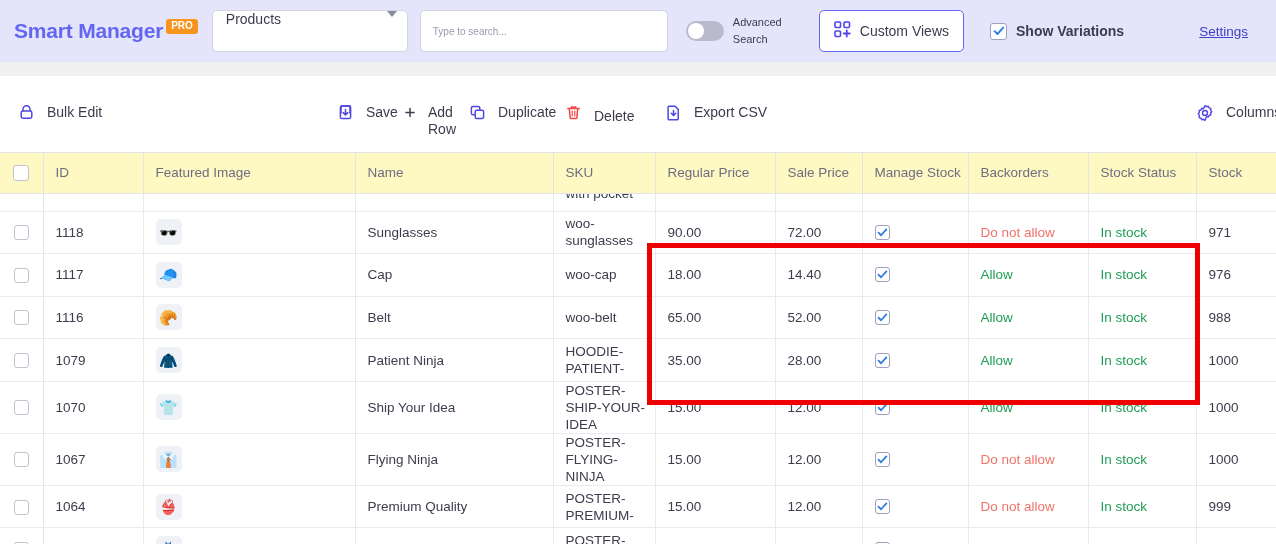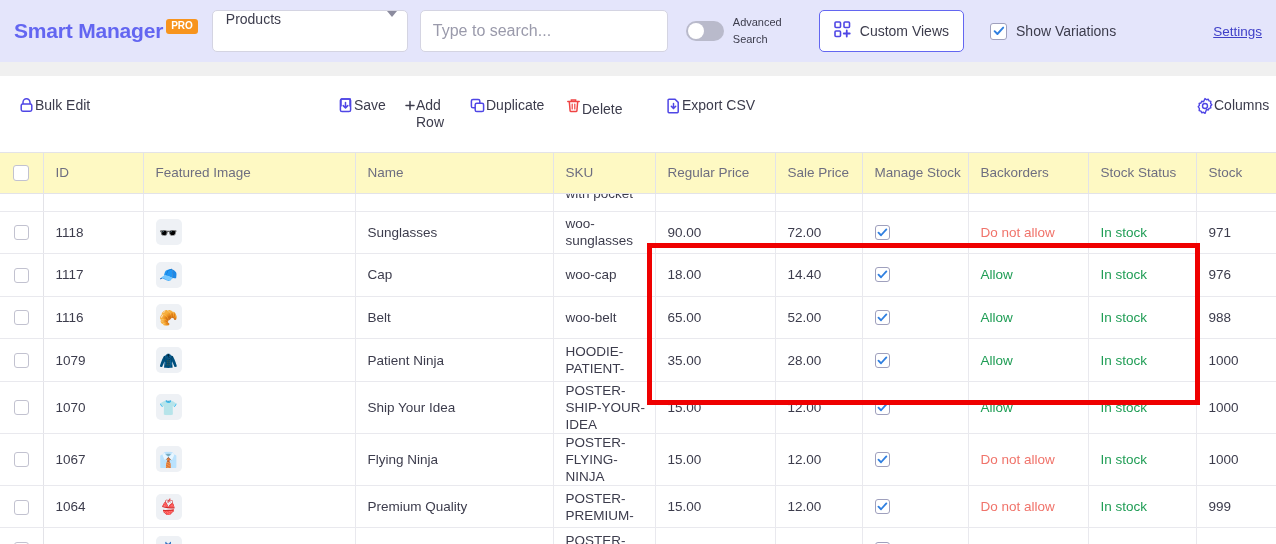--- a/index.html
+++ b/index.html
@@ -50,21 +50,21 @@
     border-top: 6px solid #8b8b9e;
   }
 
   .search-box {
     width: 248px; height: 42px;
     background: #ffffff; border: 1px solid #d4d4e2;
     border-radius: 5px;
     display: flex; align-items: center;
     padding: 0 12px; margin-right: 18px;
   }
-  .search-box .ph { font-size: 16px; color: #9a9aab; }
+  .search-box .ph { font-size: 10px; color: #9a9aab; }
 
   .toggle-group { display: flex; align-items: center; gap: 9px; margin-right: 22px; }
   .toggle {
     width: 38px; height: 20px; border-radius: 10px;
     background: #b9bacb; position: relative; flex: none;
   }
   .toggle .knob {
     position: absolute; left: 2px; top: 2px;
     width: 16px; height: 16px; border-radius: 50%;
     background: #ffffff;
@@ -75,49 +75,49 @@
   }
 
   .custom-views-btn {
     height: 42px; background: #ffffff;
     border: 1px solid #6366f1; border-radius: 5px;
     display: flex; align-items: center; gap: 9px;
     padding: 0 14px; margin-right: 26px;
   }
   .cv-label { font-size: 14px; color: #3c3c4c; }
 
-  .showvar-group { display: flex; align-items: flex-start; gap: 9px; margin-right: auto; }
+  .showvar-group { display: flex; align-items: flex-start; gap: 9px; margin-right: auto; font-weight: bold; }
   .cbx {
     width: 17px; height: 17px; border: 1px solid #9fa0bd;
     border-radius: 3px; background: #ffffff;
     display: flex; align-items: center; justify-content: center;
   }
   .cbx svg { display: block; }
   .showvar-label { font-size: 14px; color: #3c3c4c; }
 
   .settings-link {
     font-size: 13.5px; color: #4040c8;
-    margin-right: 2px;
+    margin-right: 16px;
   }
 
   
   .spacer {
     position: absolute; left: 0; top: 62px;
     width: 1276px; height: 14px; background: #f0f0f0;
   }
 
   
   .toolbar {
     position: absolute; left: 0; top: 76px;
     width: 1276px; height: 76px;
     background: #ffffff;
   }
   .tb-item {
-    position: absolute; top: 21px;
-    display: flex; align-items: flex-start; gap: 0;
+    position: absolute; top: 28px;
+    display: flex; align-items: flex-start; gap: 12px;
   }
   .tb-label { font-size: 14px; color: #3c3c4c; line-height: 17px; }
   .tb-icon { flex: none; display:block; }
 
   
   .table-wrap {
     position: absolute; left: 0; top: 152px;
     width: 1276px; height: 392px;
     overflow: hidden;
     border-top: 1px solid #e3e3e8;

